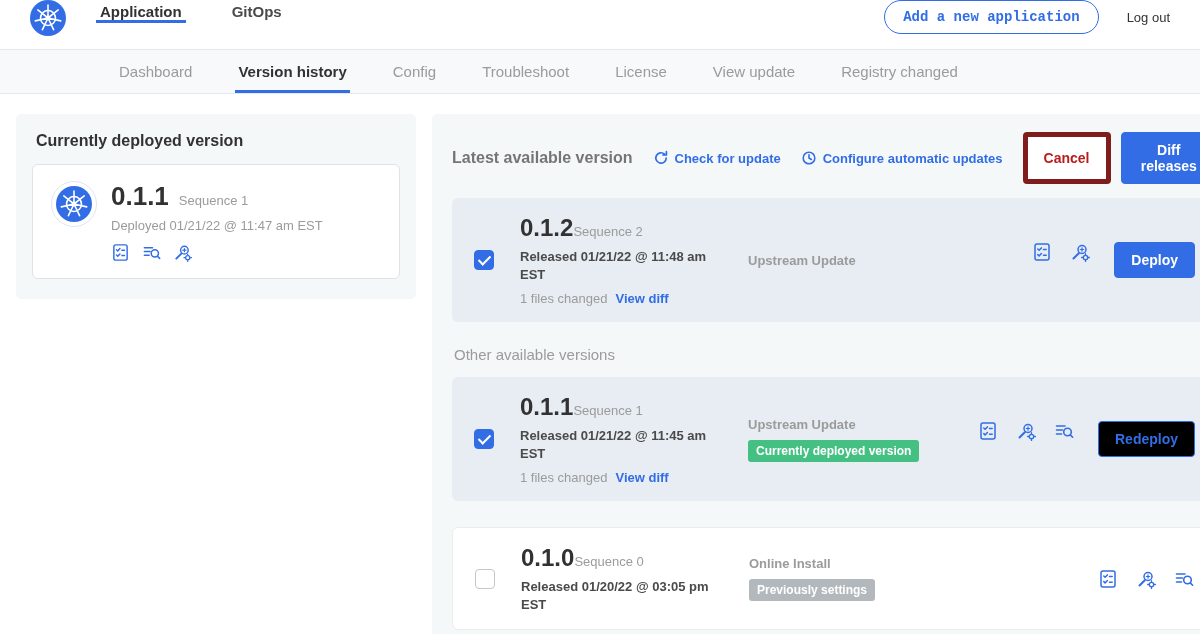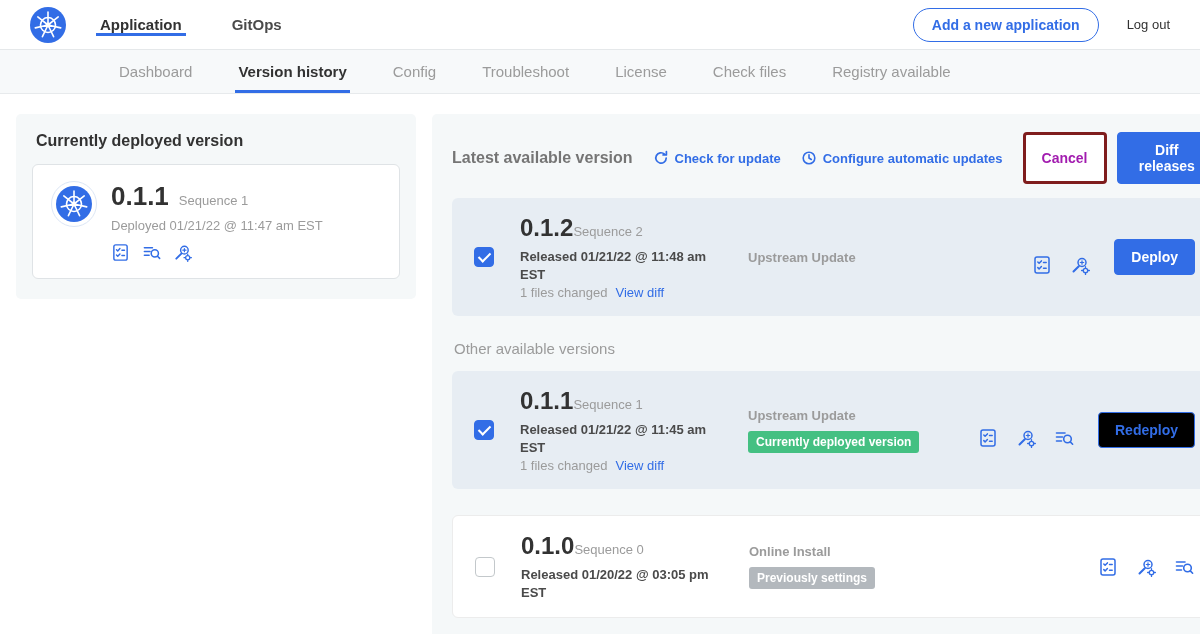--- a/index.html
+++ b/index.html
@@ -15,27 +15,27 @@
   }
   *{box-sizing:border-box;margin:0;padding:0;}
   body{
     width:1200px;height:634px;overflow:hidden;background:#fff;
     font-family:"Liberation Sans","DejaVu Sans",sans-serif;
     color:var(--text-dark);font-size:14px;
   }
   [data-interactable="true"]{cursor:pointer;}
 
   
-  .navbar{height:50px;display:flex;align-items:center;border-bottom:1px solid var(--border);background:#fff;padding:0 28px 0 30px;}
+  .navbar{height:50px;display:flex;align-items:flex-start;border-bottom:1px solid var(--border);background:#fff;padding:0 28px 0 30px;}
   .nav-logo{display:flex;align-items:center;margin-right:30px;}
   .nav-tabs{display:flex;align-items:stretch;}
   .nav-tab{display:flex;align-items:center;padding:0 4px;margin-right:42px;font-size:15px;font-weight:600;color:#4a4a4a;border-bottom:3px solid transparent;border-top:3px solid transparent;}
   .nav-tab.active{color:var(--text-dark);font-weight:700;border-bottom-color:var(--blue);}
   .nav-right{margin-left:auto;display:flex;align-items:center;gap:26px;}
-  .pill-btn{border:1px solid var(--blue);color:var(--blue);background:#fff;border-radius:19px;padding:8px 18px;font-size:14px;font-weight:700;font-family:Liberation Sans, sans-serif;}
+  .pill-btn{border:1px solid var(--blue);color:var(--blue);background:#fff;border-radius:19px;padding:8px 18px;font-size:14px;font-weight:700;font-family:Liberation Mono, monospace;}
   .logout{font-size:13px;font-weight:500;color:var(--text-dark);padding:4px 2px;}
 
   
   .subnav{height:44px;background:#f7f9fa;border-bottom:1px solid #e7eaec;display:flex;align-items:stretch;padding-left:116px;}
   .subnav-item{display:flex;align-items:center;margin-right:40px;padding:0 3px;font-size:15px;color:var(--text-gray);border-bottom:3px solid transparent;border-top:3px solid transparent;}
   .subnav-item.active{color:var(--text-dark);font-weight:700;border-bottom-color:var(--blue);}
 
   
   .content{display:flex;gap:16px;padding:20px 16px;align-items:flex-start;background:#fff;}
   .panel{background:var(--panel-bg);border-radius:5px;}
@@ -50,42 +50,42 @@
   .dc-date{font-size:13px;color:var(--text-gray);margin-top:6px;}
   .icon-row{display:flex;gap:12px;margin-top:10px;color:var(--blue);align-items:center;}
   .icon-row svg, .row-icons svg{display:block;}
 
   .right-panel{flex:1;padding:18px 20px 20px;}
   .latest-header{display:flex;align-items:center;gap:20px;}
   .latest-title{font-size:16px;font-weight:700;color:#757575;flex:none;}
   .hdr-link{display:flex;align-items:center;gap:6px;color:var(--blue);font-size:13px;font-weight:600;flex:none;}
   .hdr-actions{margin-left:auto;display:flex;gap:10px;}
   .btn{border-radius:4px;font-size:14px;font-weight:700;padding:9px 16px;font-family:inherit;}
-  .btn-secondary{background:#fff;border:3px solid #7f1d1d;color:#a21caf;}
+  .btn-secondary{background:#fff;border:5px solid #7f1d1d;color:#b91c1c;}
   .btn-primary{background:var(--blue);border:1px solid var(--blue);color:#fff;}
   .btn-outline-blue{background:#000000;border:1px solid var(--blue);color:var(--blue);}
 
   .version-row{display:flex;align-items:center;background:var(--row-bg);border-radius:6px;padding:16px 22px;margin-top:14px;}
   .version-row.white{background:#fff;border:1px solid #ececec;}
   .checkbox{flex:none;width:20px;height:20px;border:1px solid #c3c8cb;background:#fff;border-radius:4px;margin-right:26px;}
   .checkbox.checked{background:var(--blue);border-color:var(--blue);}
   .checkbox.checked::after{content:"";display:block;width:5px;height:10px;border-right:2px solid #fff;border-bottom:2px solid #fff;transform:rotate(45deg);margin:2px auto 0;}
   .v-info{width:228px;flex:none;}
   .v-line1{display:flex;align-items:baseline;}
   .v-num{font-size:24px;font-weight:700;color:var(--text-dark);}
   .v-released{font-size:13px;font-weight:700;color:var(--text-mid);margin-top:6px;max-width:190px;line-height:1.35;}
-  .v-files{display:flex;gap:8px;margin-top:2px;font-size:13px;}
+  .v-files{display:flex;gap:8px;margin-top:8px;font-size:13px;}
   .files-changed{color:var(--text-gray);}
-  .view-diff{color:var(--blue);font-weight:400;text-align:center;}
+  .view-diff{color:var(--blue);font-weight:700;text-align:center;}
   .v-source{width:230px;flex:none;}
   .source-label{font-size:13px;font-weight:600;color:var(--text-gray);}
   .badge{display:inline-block;margin-top:8px;font-size:12px;font-weight:700;color:#fff;padding:4px 8px;border-radius:3px;}
   .badge.green{background:var(--green);}
   .badge.gray{background:var(--gray-badge);}
-  .row-right{margin-left:auto;display:flex;align-items:flex-end;gap:18px;color:var(--blue);}
+  .row-right{margin-left:auto;display:flex;align-items:flex-start;gap:18px;color:var(--blue);}
   .row-right .btn{margin-left:6px;}
   .other-title{font-size:15px;color:var(--text-gray);margin:24px 0 0 2px;}
   .version-row + .version-row{margin-top:26px;}
 </style>
 </head>
 <body>
 
 <svg width="0" height="0" style="position:absolute">
   <defs>
     <g id="i-k8s">
@@ -141,22 +141,22 @@
     <span class="logout" data-interactable="true">Log out</span>
   </div>
 </header>
 
 <nav class="subnav" data-interactable="false">
   <div class="subnav-item" data-interactable="true">Dashboard</div>
   <div class="subnav-item active" data-interactable="true">Version history</div>
   <div class="subnav-item" data-interactable="true">Config</div>
   <div class="subnav-item" data-interactable="true">Troubleshoot</div>
   <div class="subnav-item" data-interactable="true">License</div>
-  <div class="subnav-item" data-interactable="true">Check files</div>
-  <div class="subnav-item" data-interactable="true">Registry available</div>
+  <div class="subnav-item" data-interactable="true">View update</div>
+  <div class="subnav-item" data-interactable="true">Registry changed</div>
 </nav>
 
 <main class="content" data-interactable="false">
 
   <section class="panel left-panel" data-interactable="false">
     <h2 data-interactable="false">Currently deployed version</h2>
     <div class="deployed-card" data-interactable="false">
       <div class="k8s-badge" data-interactable="false">
         <svg width="36" height="36" viewBox="0 0 36 36" data-interactable="false">
             <use href="#i-k8s"></use>

